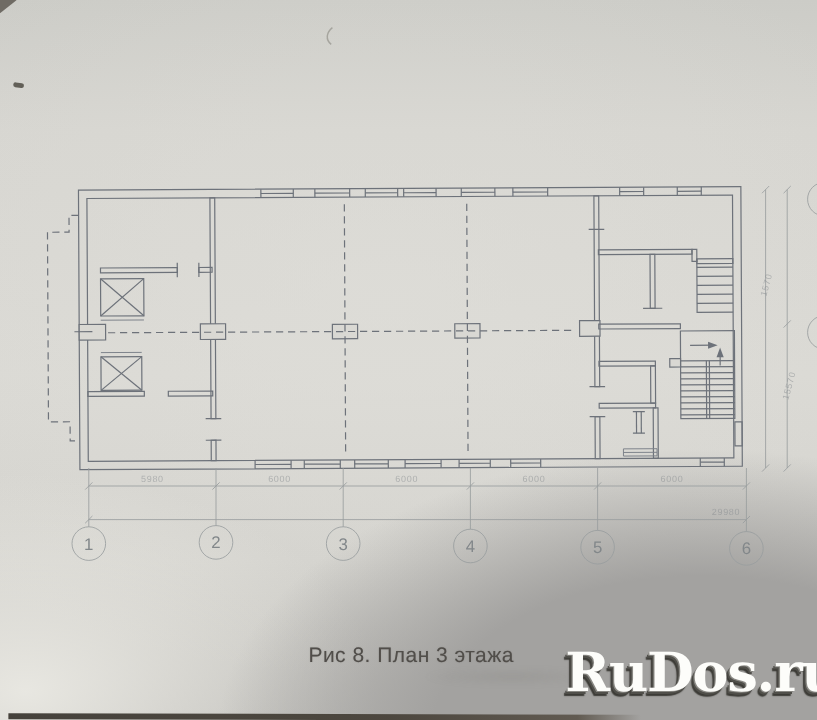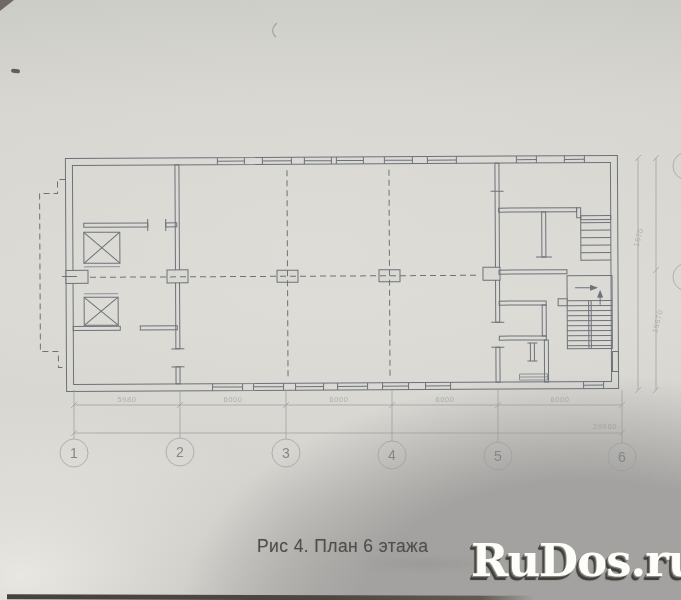--- a/index.html
+++ b/index.html
@@ -305,18 +305,18 @@
         <text class="bubble-num" x="622" y="462" text-anchor="middle">6</text>
       </g>
 
       <g>
         <circle cx="687" cy="166" r="14"></circle>
         <circle cx="687" cy="277" r="14"></circle>
       </g>
     </g>
   </svg>
 
-  <div id="caption">Рис 4. План 6 этажа</div>
+  <div id="caption">Рис 8. План 3 этажа</div>
   <div id="ghost-smudge"></div>
   <div id="watermark">RuDos.ru</div>
   <div id="bottom-strip"></div>
 
 </div>
 
 </body></html>

